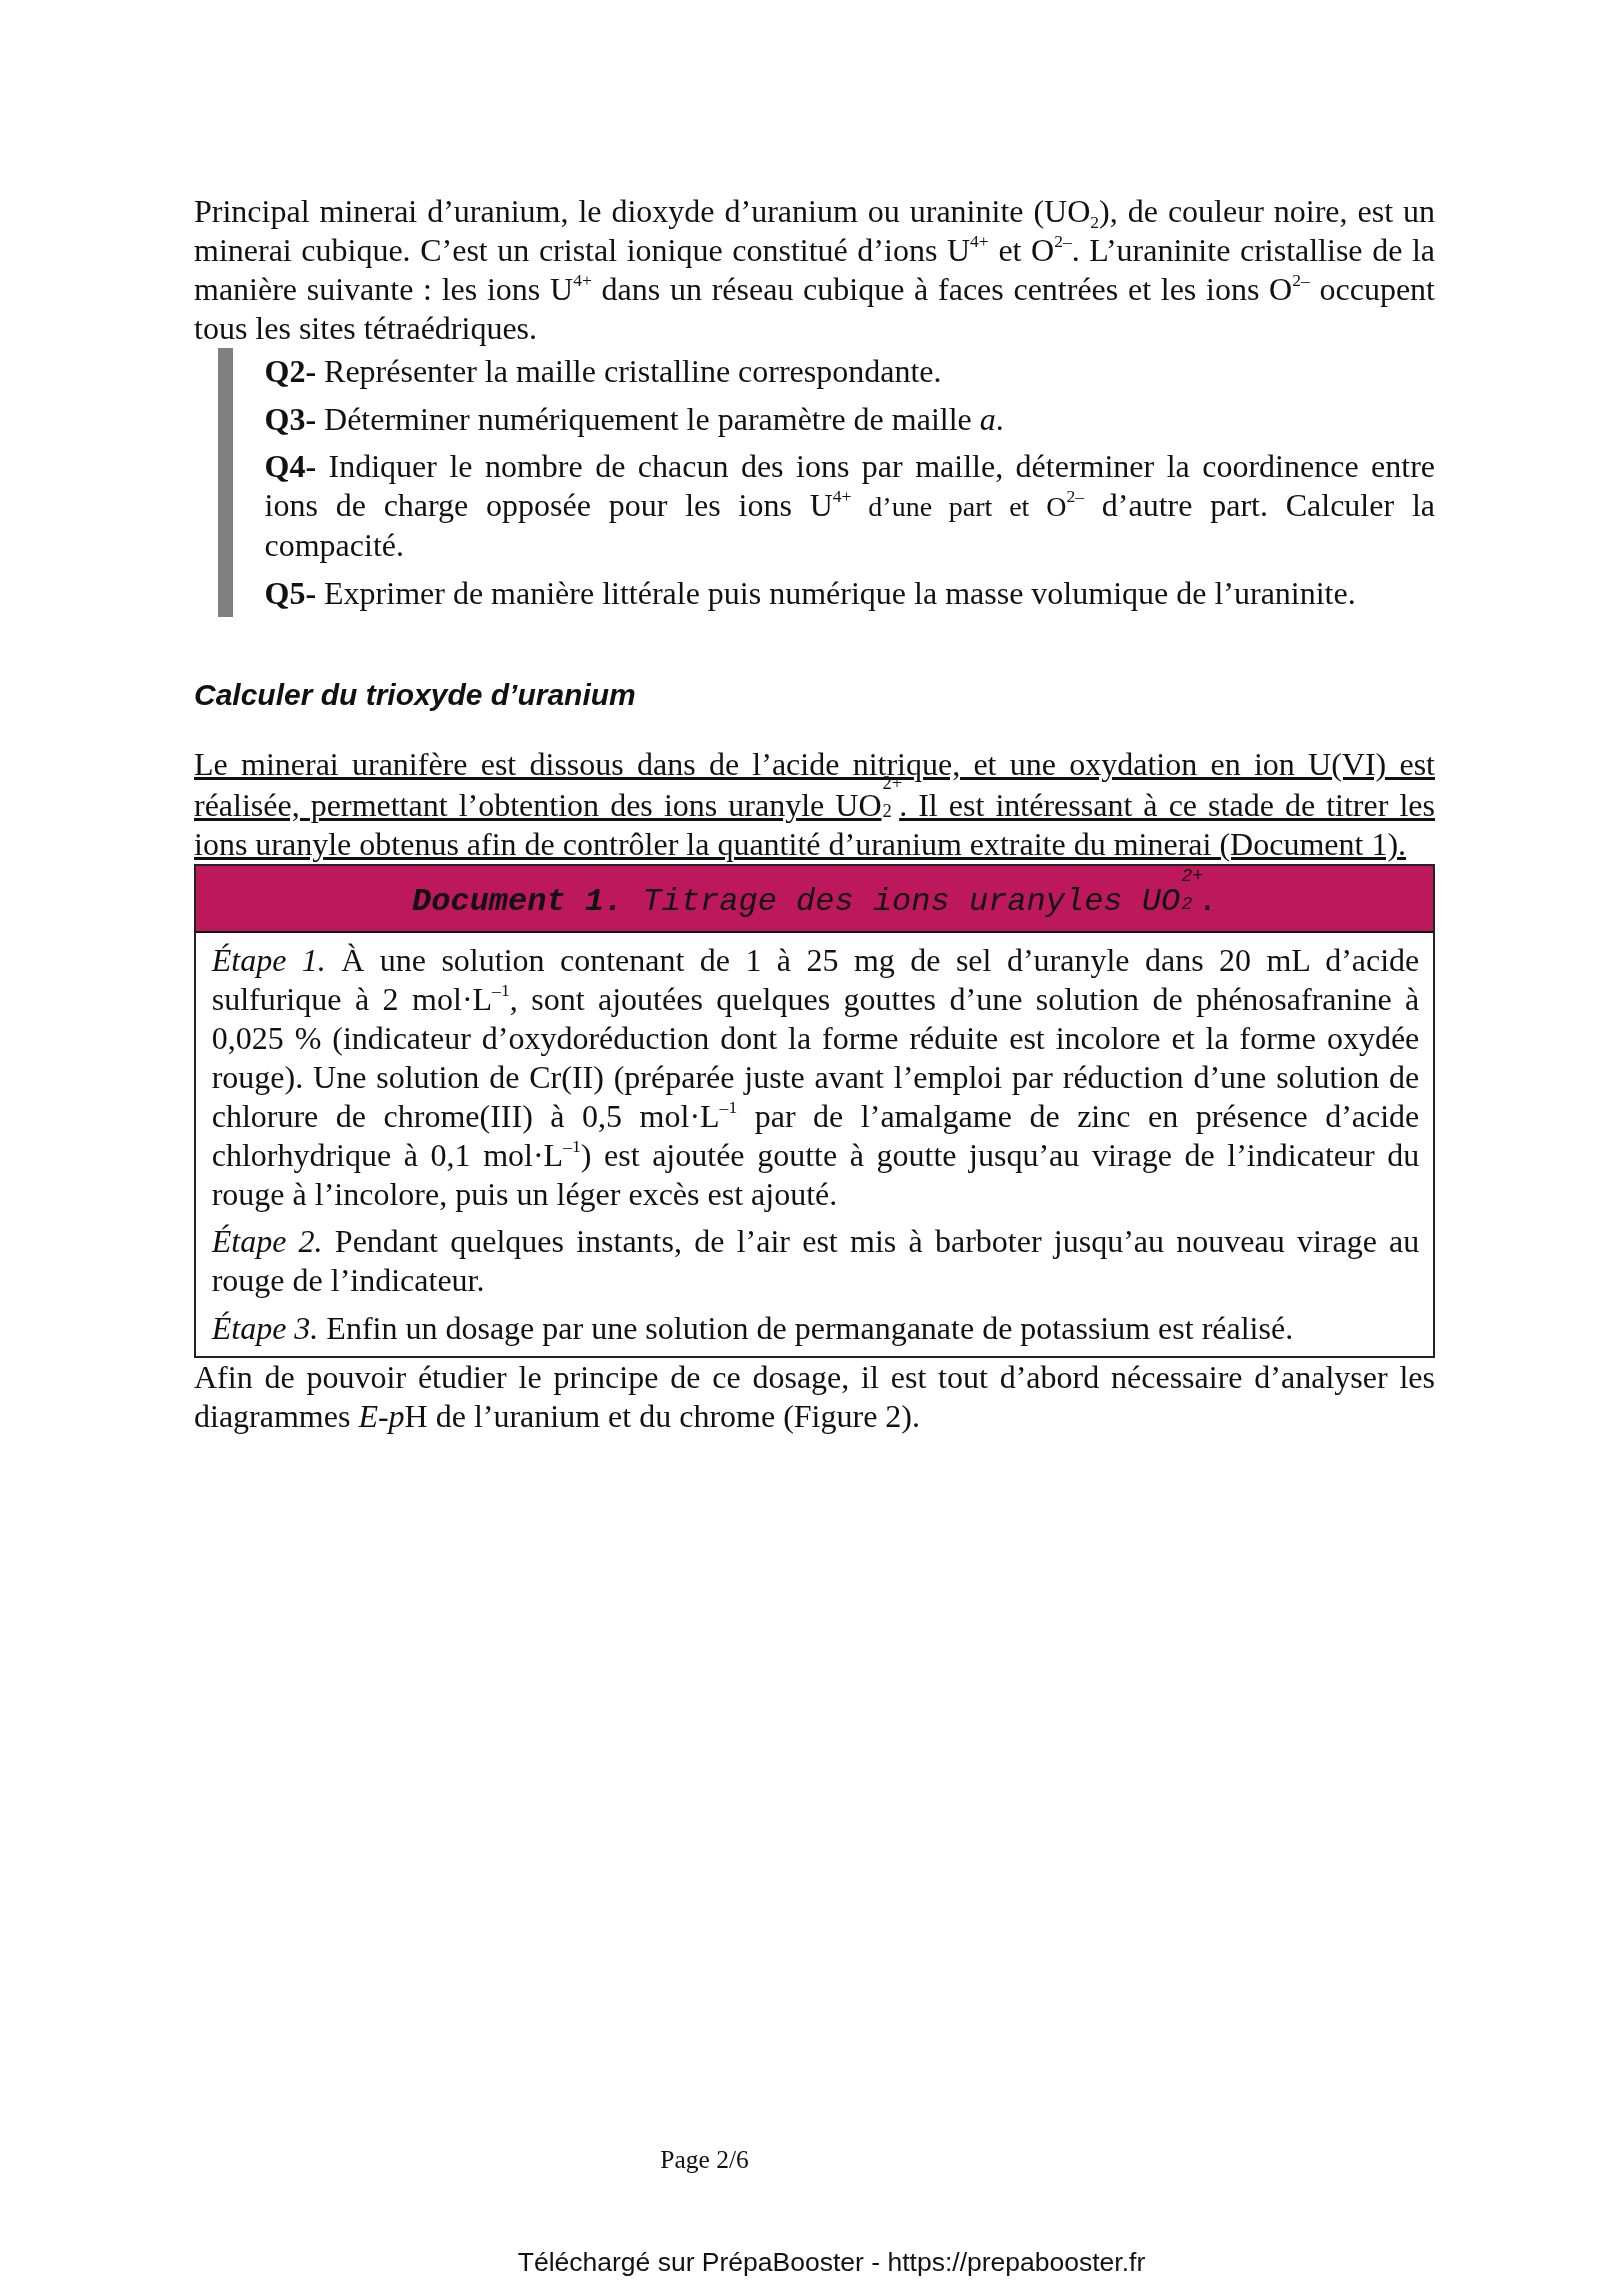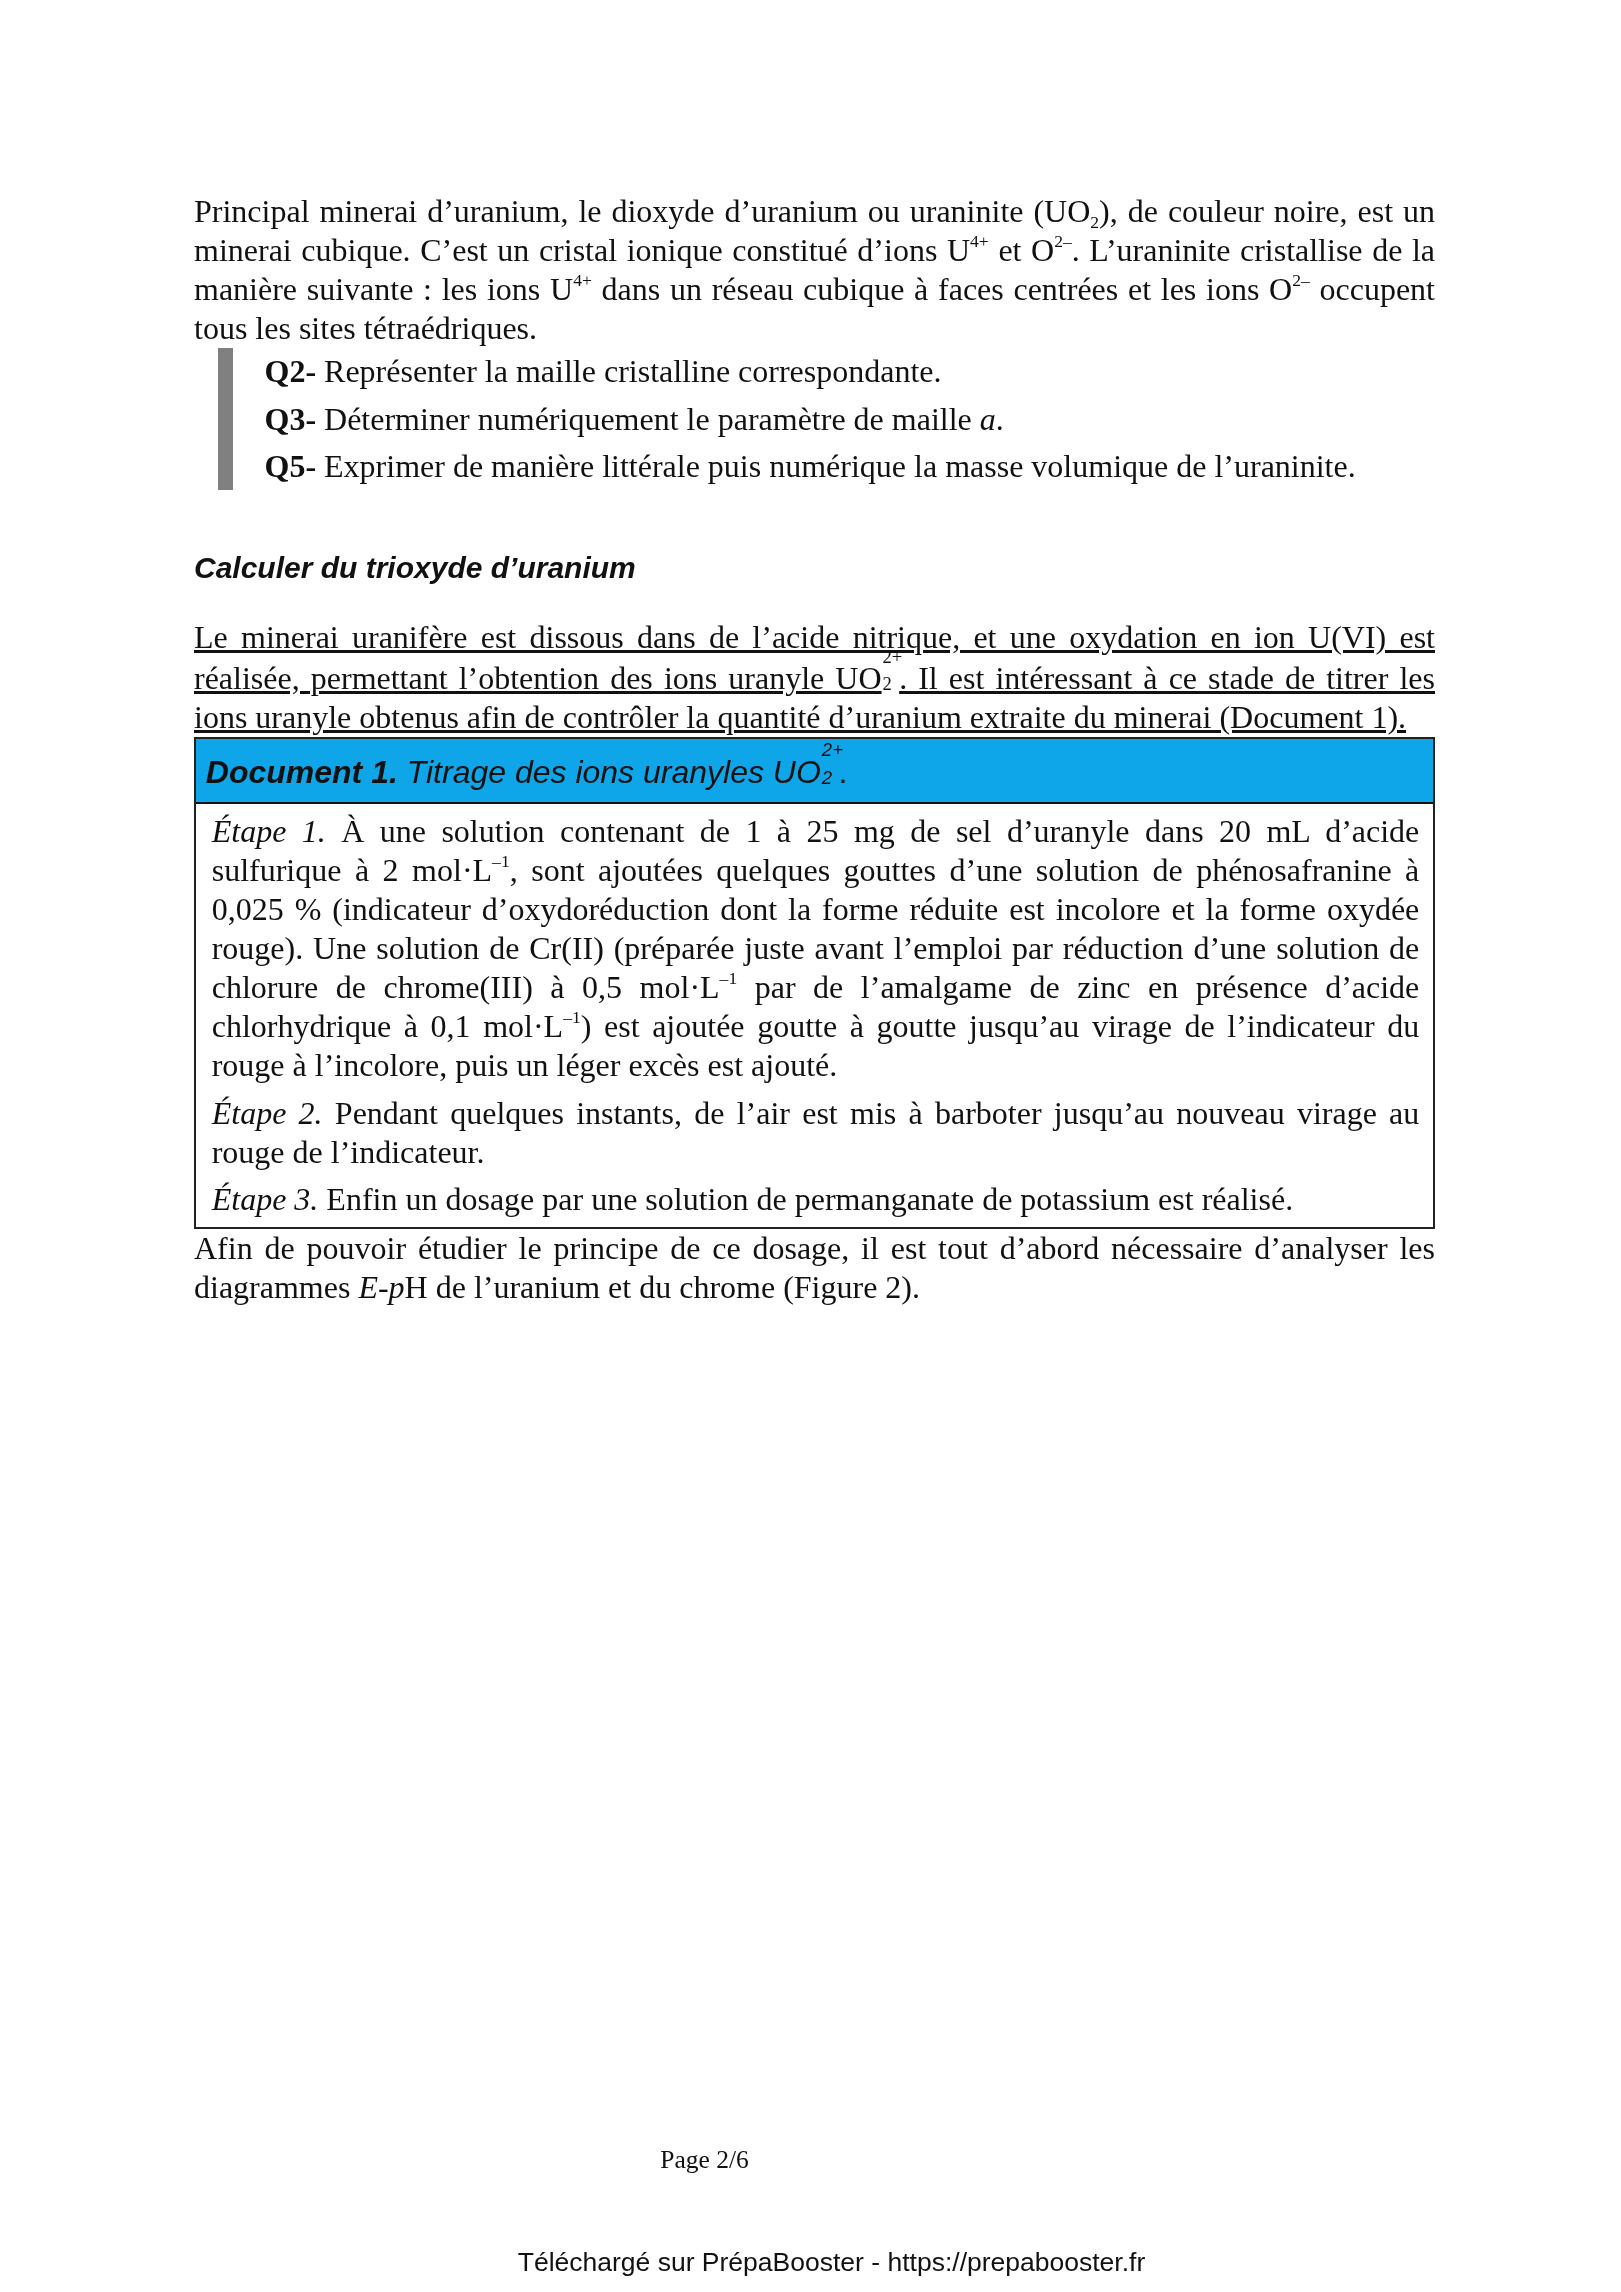--- a/index.html
+++ b/index.html
@@ -12,41 +12,42 @@
   .q:last-child { margin-bottom: 0; }
   .q b { font-weight: bold; }
   sup.s { font-size: 17.6px; vertical-align: 13.7px; line-height: 0; }
   sub.s { font-size: 17.6px; vertical-align: -5.9px; line-height: 0; }
   .heading { font-family: "Liberation Sans", "DejaVu Sans", sans-serif; font-weight: bold; font-style: italic; font-size: 30px; margin: 61px 0 33px 0; }
   .para2 { margin-bottom: 21.6px; text-decoration: underline; }
   .supsub { display: inline-block; position: relative; width: 17.6px; height: 1em; vertical-align: baseline; }
   .supsub .sp { position: absolute; left: 1px; top: -9.8px; font-size: 18.6px; line-height: 1; }
   .supsub .sb { position: absolute; left: 1px; top: 17.6px; font-size: 18.6px; line-height: 1; }
   .docbox { border: 2px solid #222; margin-top: 0; }
-  .docbox-head { background: #0ea5e9; border-bottom: 2.9px solid #111; text-align: left; font-family: Liberation Sans, sans-serif; font-size: 32px; line-height: 39px; padding: 11.8px 9.8px 9.8px 9.8px; }
+  .docbox-head { background: #be185d; border-bottom: 2.9px solid #111; text-align: center; font-family: Liberation Mono, monospace; font-size: 32px; line-height: 39px; padding: 11.8px 9.8px 9.8px 9.8px; }
   .docbox-head b { font-style: italic; font-weight: bold; }
   .docbox-head i { font-style: italic; }
   .docbox-body { padding: 7.8px 13.7px 7.8px 15.7px; }
   .step { font-family: "Liberation Serif", "DejaVu Serif", serif; font-size: 32px; line-height: 39px; text-align: justify; margin: 0 0 8.8px 0; }
   .step:last-child { margin-bottom: 0; }
   .step i { font-style: italic; }
   .after { margin-top: 35px; }
   .pagenum { position: absolute; top: 2145px; left: 0; width: 1409px; text-align: center; font-family: "Liberation Serif", "DejaVu Serif", serif; font-size: 25.5px; }
   .footer { position: absolute; top: 2247px; left: 0; width: 1621px; text-align: center; font-family: "Liberation Sans", "DejaVu Sans", sans-serif; font-size: 26.5px; padding-left: 21px; }
 </style>
 </head>
 <body>
 
 <div class="page">
 
   <p class="body intro"><span>Principal minerai d’uranium, le dioxyde d’uranium ou uraninite (UO</span><sub class="s">2</sub><span>), de couleur noire, est un minerai cubique. C’est un cristal ionique constitué d’ions U</span><sup class="s">4+</sup><span> et O</span><sup class="s">2–</sup><span>. L’uraninite cristallise de la manière suivante : les ions U</span><sup class="s">4+</sup><span> dans un réseau cubique à faces centrées et les ions O</span><sup class="s">2–</sup><span> occupent tous les sites tétraédriques.</span></p>
 
   <div class="questions">
     <p class="q"><b>Q2-</b><span> Représenter la maille cristalline correspondante.</span></p>
     <p class="q"><b>Q3-</b><span> Déterminer numériquement le paramètre de maille </span><i>a</i><span>.</span></p>
+    <p class="q"><b>Q4-</b><span> Indiquer le nombre de chacun des ions par maille, déterminer la coordinence entre ions de charge opposée pour les ions U</span><sup class="s">4+</sup><span style="font-size:28px"> d’une part et O</span><sup class="s">2–</sup><span> d’autre part. Calculer la compacité.</span></p>
     <p class="q"><b>Q5-</b><span> Exprimer de manière littérale puis numérique la masse volumique de l’uraninite.</span></p>
   </div>
 
   <div class="heading">Calculer du trioxyde d’uranium</div>
 
   <p class="body para2"><span>Le minerai uranifère est dissous dans de l’acide nitrique, et une oxydation en ion U(VI) est réalisée, permettant l’obtention des ions uranyle UO</span><span class="supsub"><span class="sp">2+</span><span class="sb">2</span></span><span>. Il est intéressant à ce stade de titrer les ions uranyle obtenus afin de contrôler la quantité d’uranium extraite du minerai (Document 1).</span></p>
 
   <div class="docbox">
     <div class="docbox-head"><b>Document 1.</b><i> Titrage des ions uranyles UO</i><i class="supsub"><span class="sp">2+</span><span class="sb">2</span></i><span>.</span></div>
     <div class="docbox-body">

